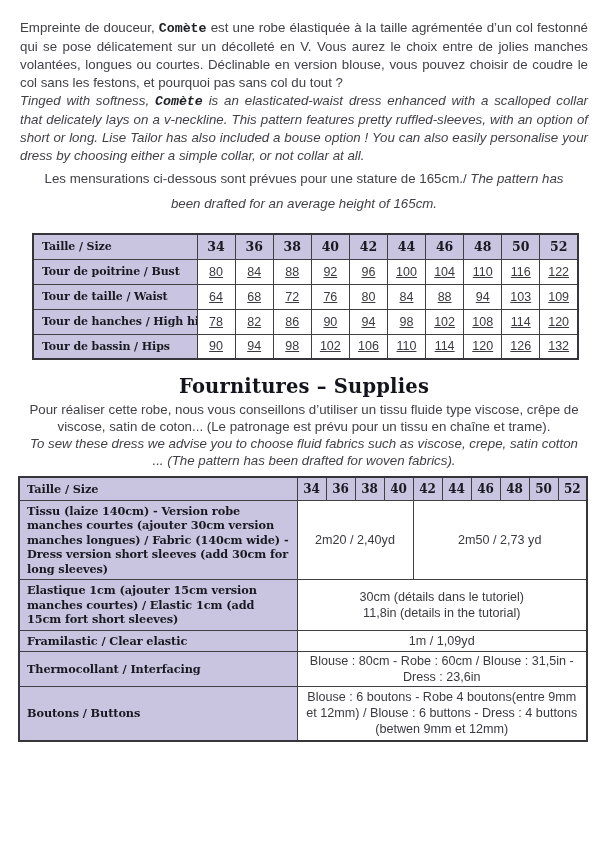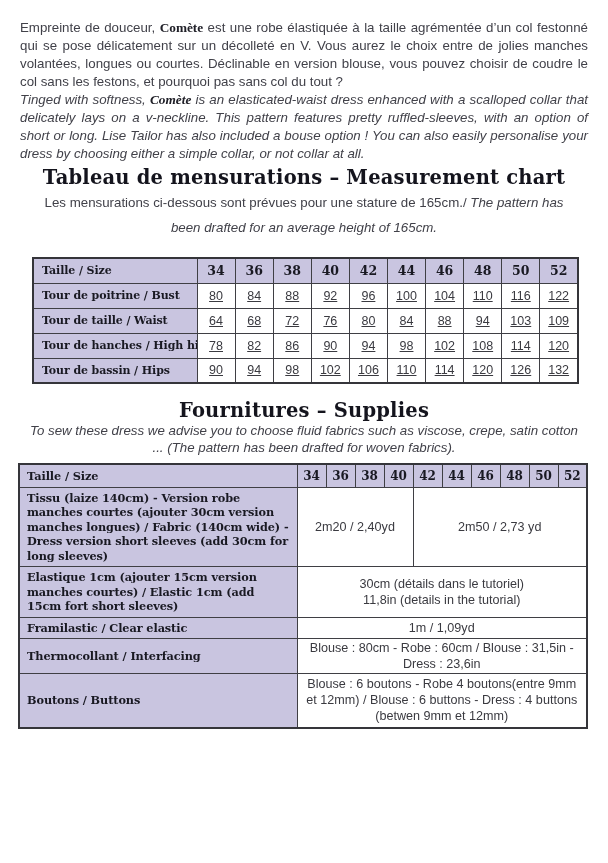--- a/index.html
+++ b/index.html
@@ -6,21 +6,21 @@
   body{
     width:608px;height:863px;background:#ffffff;overflow:hidden;
     font-family:"Liberation Sans",sans-serif;color:#45454c;
     -webkit-font-smoothing:antialiased;
   }
   .content{padding:19px 20px 0 20px;}
 
   
   .intro{font-size:13.3px;line-height:18px;text-align:justify;margin:0;color:#414149;}
   .intro .en{font-style:italic;}
-  .brand{font-family:Liberation Serif, serif;font-weight:bold;color:#202028;}
+  .brand{font-family:Liberation Mono, monospace;font-weight:bold;color:#202028;}
 
   
   .section-title{
     font-family:"DejaVu Serif",serif;font-weight:bold;
     font-size:19.5px;line-height:23px;text-align:center;
     color:#14141d;margin:3px 0 0 0;letter-spacing:.2px;
   }
 
   
   .m-subtitle{
@@ -72,21 +72,20 @@
 </style>
 </head>
 <body>
 
 <div class="content">
 
   <p class="intro"><span>Empreinte de douceur, </span><span class="brand">Comète</span><span> est une robe élastiquée à la taille agrémentée d’un col festonné qui se pose délicatement sur un décolleté en V. Vous aurez le choix entre de jolies manches volantées, longues ou courtes. Déclinable en version blouse, vous pouvez choisir de coudre le col sans les festons, et pourquoi pas sans col du tout ?</span><br>
     <span class="en">Tinged with softness, </span><span class="brand en">Comète</span><span class="en"> is an elasticated-waist dress enhanced with a scalloped collar that delicately lays on a v-neckline. This pattern features pretty ruffled-sleeves, with an option of short or long. Lise Tailor has also included a bouse option ! You can also easily personalise your dress by choosing either a simple collar, or not collar at all.</span>
   </p>
 
-  <h2 class="section-title">Tableau de mensurations – Measurement chart</h2>
 
   <p class="m-subtitle"><span>Les mensurations ci-dessous sont prévues pour une stature de 165cm./ </span><span class="en">The pattern has been drafted for an average height of 165cm.</span></p>
 
   <table class="m-table">
     <colgroup>
       <col style="width:164px">
       <col span="10" style="width:38.1px">
     </colgroup>
     <tbody>
         <tr>
@@ -152,20 +151,21 @@
           <td>114</td>
           <td>120</td>
           <td>126</td>
           <td>132</td>
         </tr>
       </tbody>
   </table>
 
   <h2 class="section-title" style="margin-top:15px;">Fournitures – Supplies</h2>
 
+  <p class="s-intro">Pour réaliser cette robe, nous vous conseillons d’utiliser un tissu fluide type viscose, crêpe de viscose, satin de coton... (Le patronage est prévu pour un tissu en chaîne et trame).</p>
   <p class="s-intro en">To sew these dress we advise you to choose fluid fabrics such as viscose, crepe, satin cotton ... (The pattern has been drafted for woven fabrics).</p>
 
   <table class="s-table">
     <colgroup>
       <col style="width:278px">
       <col span="10" style="width:29px">
     </colgroup>
     <tbody>
         <tr class="r-head">
           <th class="lbl">Taille / Size</th>

